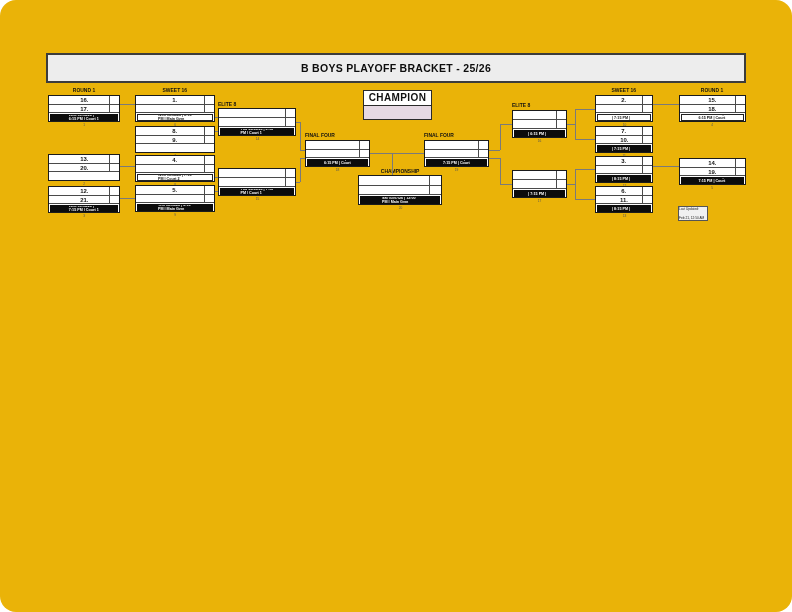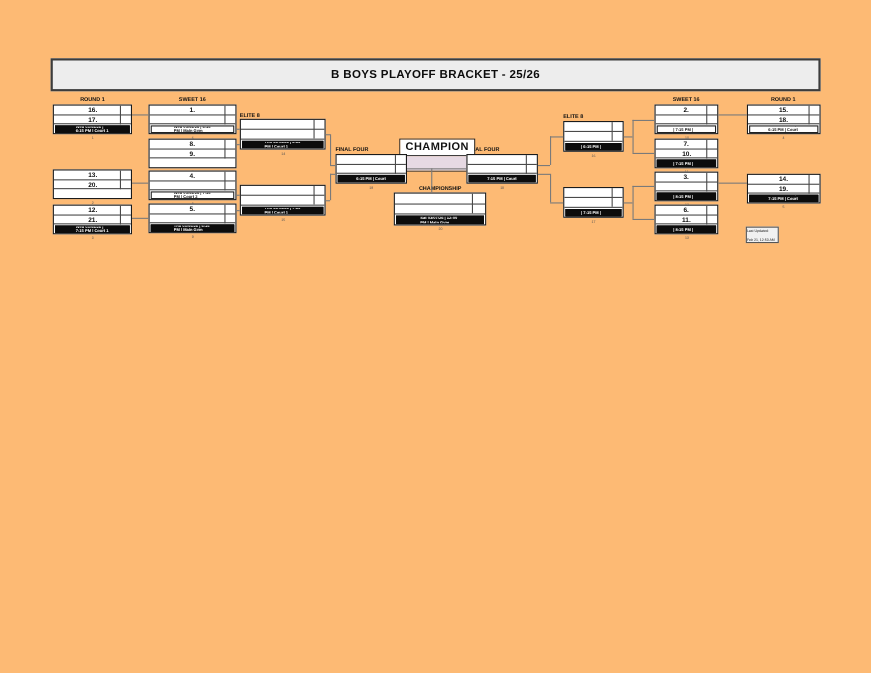--- a/index.html
+++ b/index.html
@@ -1,17 +1,17 @@
 <!DOCTYPE html>
 <html><head>
 <meta charset="utf-8">
 <style>
   html,body{margin:0;padding:0;background:#ffffff;}
-  .canvas{position:relative;width:792px;height:612px;background:#fdba74;overflow:hidden;
-          font-family:"Liberation Sans", sans-serif;color:#111;}
+  .canvas{position:relative;width:792px;height:612px;background:#eab308;overflow:hidden;
+          font-family:"Liberation Sans", sans-serif;color:#111;border-radius:16px;}
   .titlebar{position:absolute;left:46px;top:53px;width:696px;height:26px;background:#ededed;
             border:2px solid #3c3c3c;display:flex;align-items:center;justify-content:center;}
   .titletxt{font-weight:700;font-size:10.5px;letter-spacing:.3px;color:#0d0d0d;white-space:nowrap;}
   .box{position:absolute;background:#fff;border:1.5px solid #1b1b1b;box-sizing:border-box;
        display:flex;flex-direction:column;}
   .brow{flex:1;position:relative;display:flex;align-items:center;justify-content:center;
         border-top:1px solid #4a4a4a;overflow:hidden;}
   .brow:first-child{border-top:none;}
   .scorecol{position:absolute;top:0;right:0;width:9px;height:66%;border-left:1px solid #4a4a4a;}
   .sx{display:inline-block;font-weight:700;white-space:nowrap;}
@@ -23,21 +23,21 @@
   .hdr{position:absolute;height:6px;display:flex;align-items:center;justify-content:center;}
   .hdr.hl{justify-content:flex-start;}
   .hd{font-size:8px;font-weight:700;transform:scale(.62);transform-origin:center center;white-space:nowrap;}
   .hdr.hl .hd{transform-origin:left center;}
   .gn{position:absolute;height:5px;display:flex;align-items:center;justify-content:center;}
   .gn span{font-size:8px;color:#555;transform:scale(.4);transform-origin:center;}
   .hl-line,.vl-line{position:absolute;background:#7a7a7a;}
   .hl-line{height:1px;}
   .vl-line{width:1px;}
   .champion{position:absolute;left:363px;top:90px;width:69px;height:30px;border:1.5px solid #2a2a2a;
-            box-sizing:border-box;display:flex;flex-direction:column;margin-top:36px;}
+            box-sizing:border-box;display:flex;flex-direction:column;}
   .champion .ctitle{flex:1;display:flex;align-items:center;justify-content:center;background:#fff;
             border-bottom:1px solid #2a2a2a;font-weight:700;font-size:10px;letter-spacing:.4px;}
   .champion .cname{flex:1;background:#e6d9e3;}
   .lastupd{position:absolute;left:678px;top:206px;width:30px;height:15px;background:#f1f1f1;
            border:1px solid #555;box-sizing:border-box;display:flex;flex-direction:column;
            justify-content:center;overflow:hidden;}
   .lastupd div{display:flex;justify-content:flex-start;}
   .lastupd span{font-size:8px;transform:scale(.4);transform-origin:left center;white-space:nowrap;color:#222;}
 </style>
 </head>

